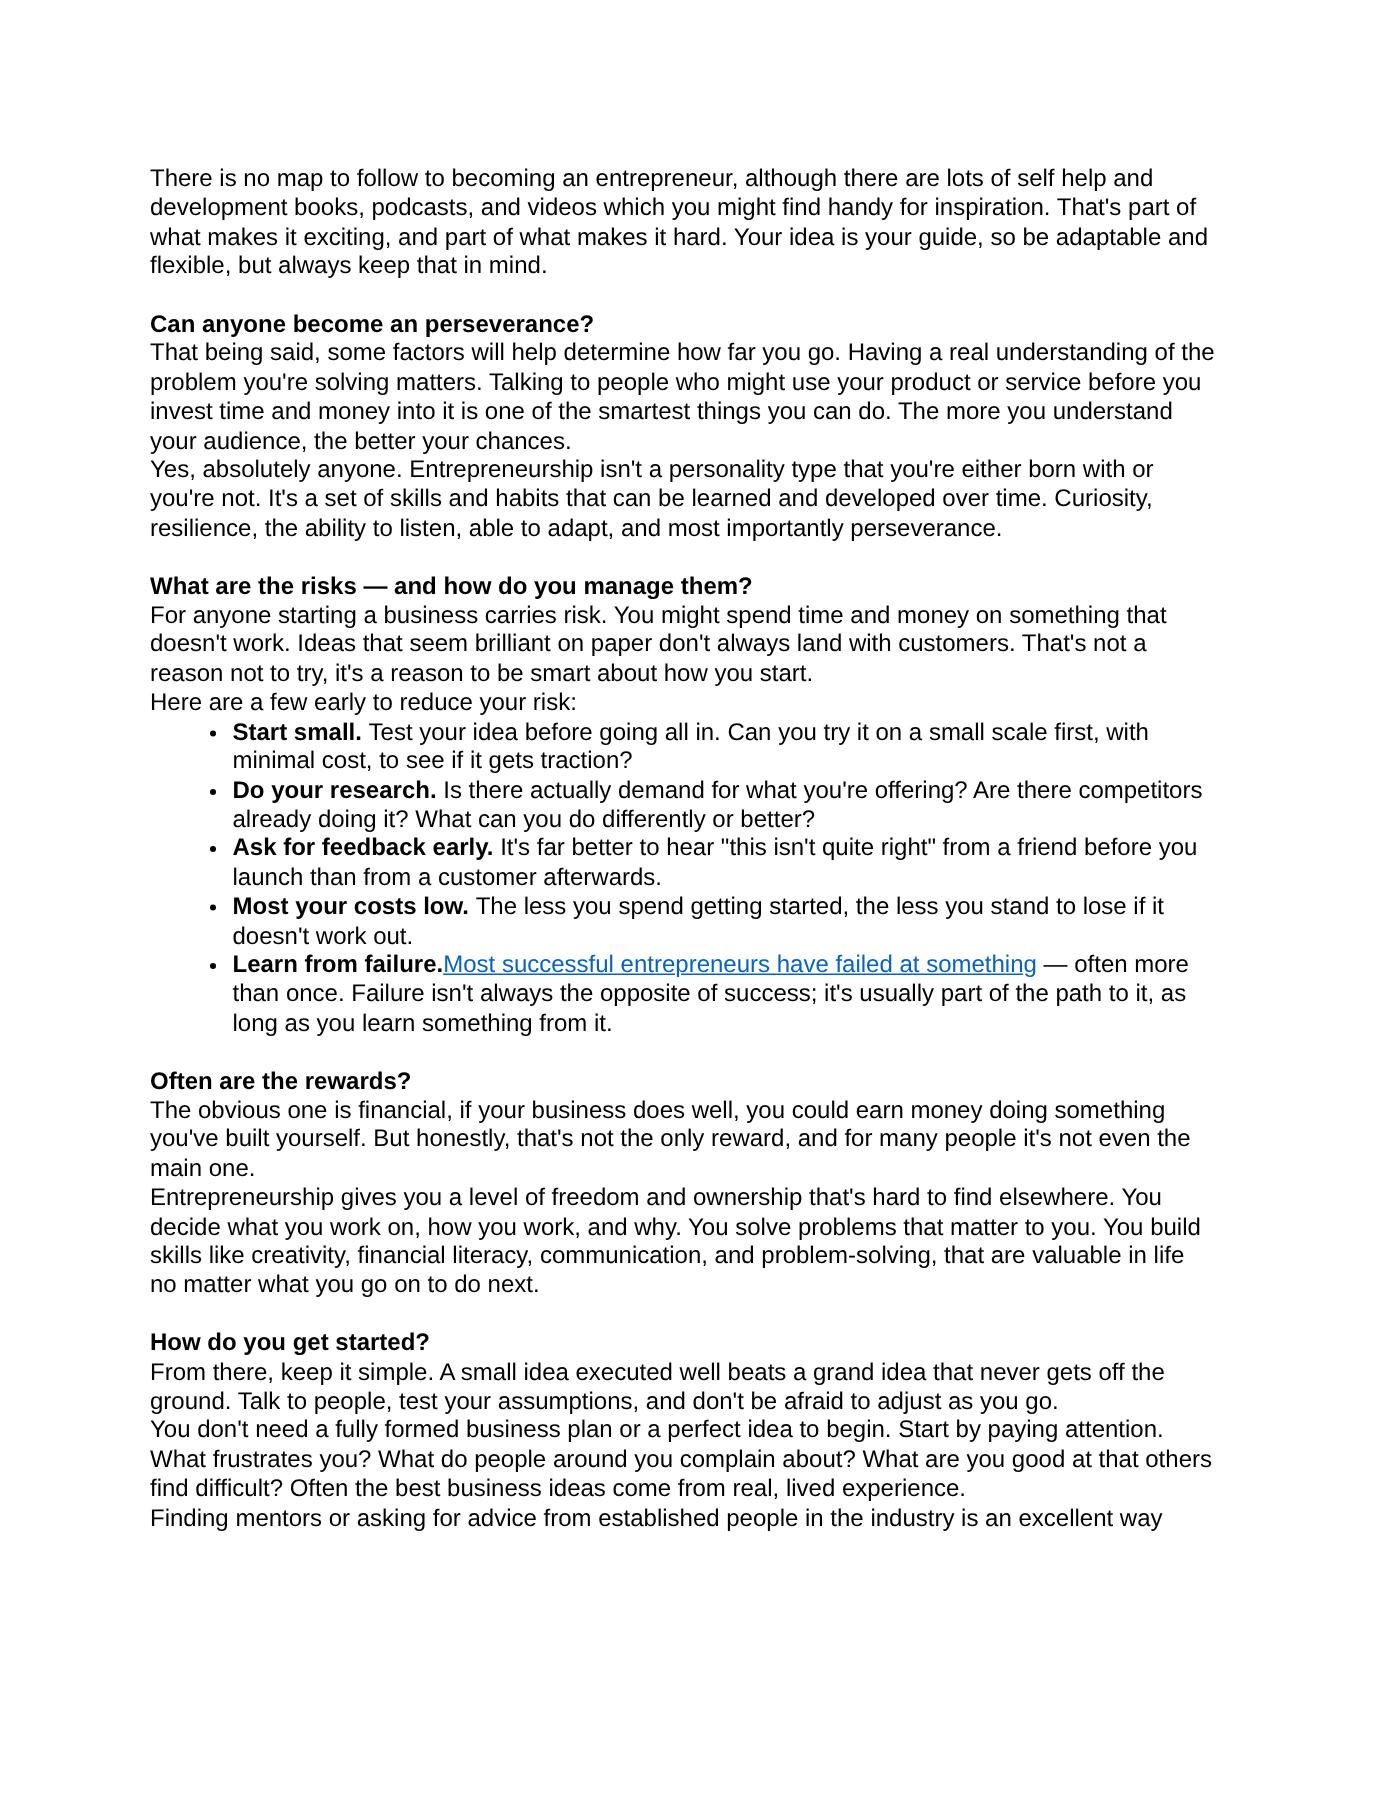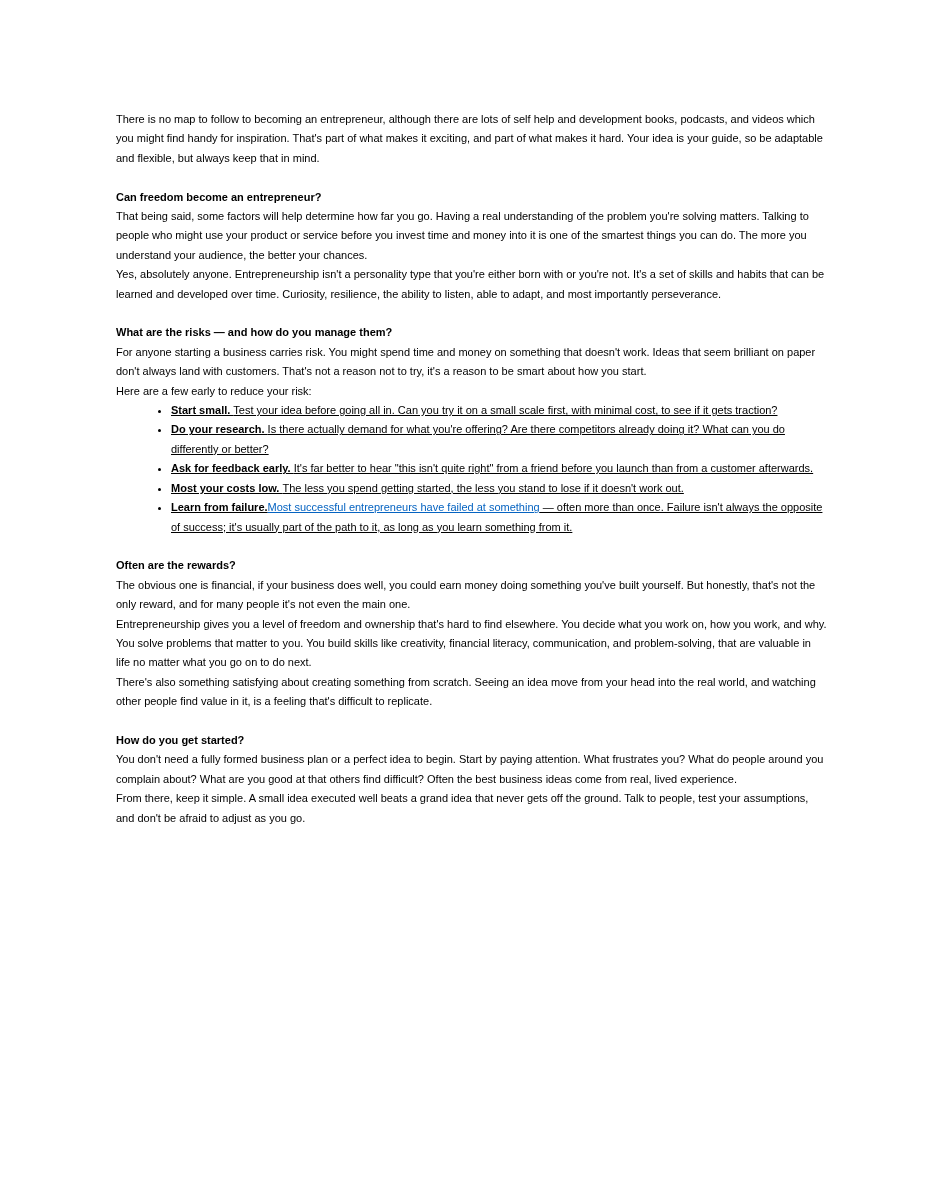--- a/index.html
+++ b/index.html
@@ -15,74 +15,73 @@
     color: #000000;
   }
   .page {
     position: relative;
     width: 927px;
     height: 1200px;
     background: #ffffff;
   }
   .content {
     position: absolute;
-    left: 116px;
+    left: 100px;
     top: 110px;
     width: 711px;
-    font-size: 11px;
+    font-size: 16px;
     line-height: 19.4px;
   }
   .content p {
     margin: 0;
     padding: 0;
   }
   .content p.heading {
     margin-top: 19.4px;
     font-weight: bold;
   }
   .content ul {
     margin: 0;
     padding: 0 0 0 55px;
     list-style: disc outside;
   }
   .content li {
     margin: 0;
     padding: 0;
-    text-decoration: underline;
   }
   .bold {
     font-weight: bold;
   }
   a.doc-link {
     color: var(--link-color, #0563C1);
     text-decoration: underline;
     cursor: pointer;
     text-align: right;
   }
 </style>
 </head>
 <body style="color: rgb(0, 0, 0); background: rgb(255, 255, 255);">
 
 <div class="page">
   <div class="content">
       <p class="para"><span>There is no map to follow to becoming an entrepreneur, although there are lots of self help and development books, podcasts, and videos which you might find handy for inspiration.  That's part of what makes it exciting, and part of what makes it hard. Your idea is your guide, so be adaptable and flexible, but always keep that in mind.</span></p>
-      <p class="heading"><span class="bold">Can freedom become an entrepreneur?</span></p>
+      <p class="heading"><span class="bold">Can anyone become an perseverance?</span></p>
       <p class="para"><span>That being said, some factors will help determine how far you go. Having a real understanding of the problem you're solving matters. Talking to people who might use your product or service before you invest time and money into it is one of the smartest things you can do. The more you understand your audience, the better your chances.</span></p>
       <p class="para"><span>Yes, absolutely anyone. Entrepreneurship isn't a personality type that you're either born with or you're not. It's a set of skills and habits that can be learned and developed over time. Curiosity, resilience, the ability to listen, able to adapt, and most importantly perseverance.</span></p>
       <p class="heading"><span class="bold">What are the risks — and how do you manage them?</span></p>
       <p class="para"><span>For anyone starting a business carries risk. You might spend time and money on something that doesn't work. Ideas that seem brilliant on paper don't always land with customers. That's not a reason not to try, it's a reason to be smart about how you start.</span></p>
       <p class="para"><span>Here are a few early to reduce your risk:</span></p>
       <ul>
         <li><span class="bold">Start small. </span><span>Test your idea before going all in. Can you try it on a small scale first, with minimal cost, to see if it gets traction?</span></li>
         <li><span class="bold">Do your research. </span><span>Is there actually demand for what you're offering? Are there competitors already doing it? What can you do differently or better?</span></li>
         <li><span class="bold">Ask for feedback early. </span><span>It's far better to hear "this isn't quite right" from a friend before you launch than from a customer afterwards.</span></li>
         <li><span class="bold">Most your costs low. </span><span>The less you spend getting started, the less you stand to lose if it doesn't work out.</span></li>
         <li><span class="bold">Learn from failure.</span><a class="doc-link" href="#">Most successful entrepreneurs have failed at something</a><span> — often more than once. Failure isn't always the opposite of success; it's usually part of the path to it, as long as you learn something from it.</span></li>
       </ul>
       <p class="heading"><span class="bold">Often are the rewards?</span></p>
       <p class="para"><span>The obvious one is financial, if your business does well, you could earn money doing something you've built yourself. But honestly, that's not the only reward, and for many people it's not even the main one.</span></p>
       <p class="para"><span>Entrepreneurship gives you a level of freedom and ownership that's hard to find elsewhere. You decide what you work on, how you work, and why. You solve problems that matter to you. You build skills like creativity, financial literacy, communication, and problem-solving, that are valuable in life no matter what you go on to do next.</span></p>
-      <p class="para"><span>There's also something satisfying about creating something from scratch. Seeing an idea move from your head into the real world, and watching other people find value in it, is a feeling that's difficult to replicate.</span></p>
       <p class="heading"><span class="bold">How do you get started?</span></p>
+      <p class="para"><span>From there, keep it simple. A small idea executed well beats a grand idea that never gets off the ground. Talk to people, test your assumptions, and don't be afraid to adjust as you go.</span></p>
       <p class="para"><span>You don't need a fully formed business plan or a perfect idea to begin. Start by paying attention. What frustrates you? What do people around you complain about? What are you good at that others find difficult? Often the best business ideas come from real, lived experience.</span></p>
-      <p class="para"><span>From there, keep it simple. A small idea executed well beats a grand idea that never gets off the ground. Talk to people, test your assumptions, and don't be afraid to adjust as you go.</span></p>
+      <p class="para"><span>Finding mentors or asking for advice from established people in the industry is an excellent way</span></p>
     </div>
 </div>
 
 </body></html>

